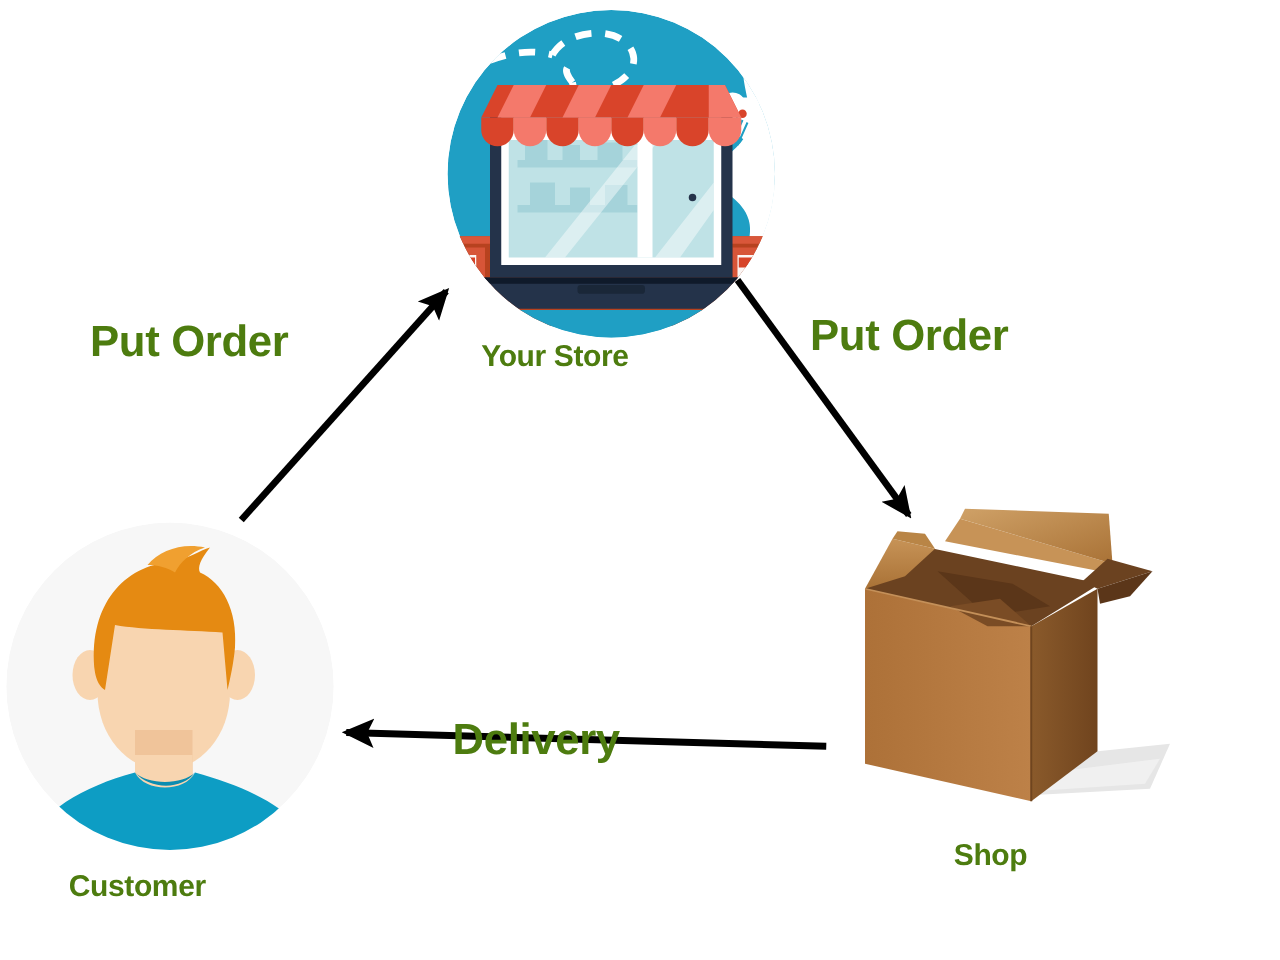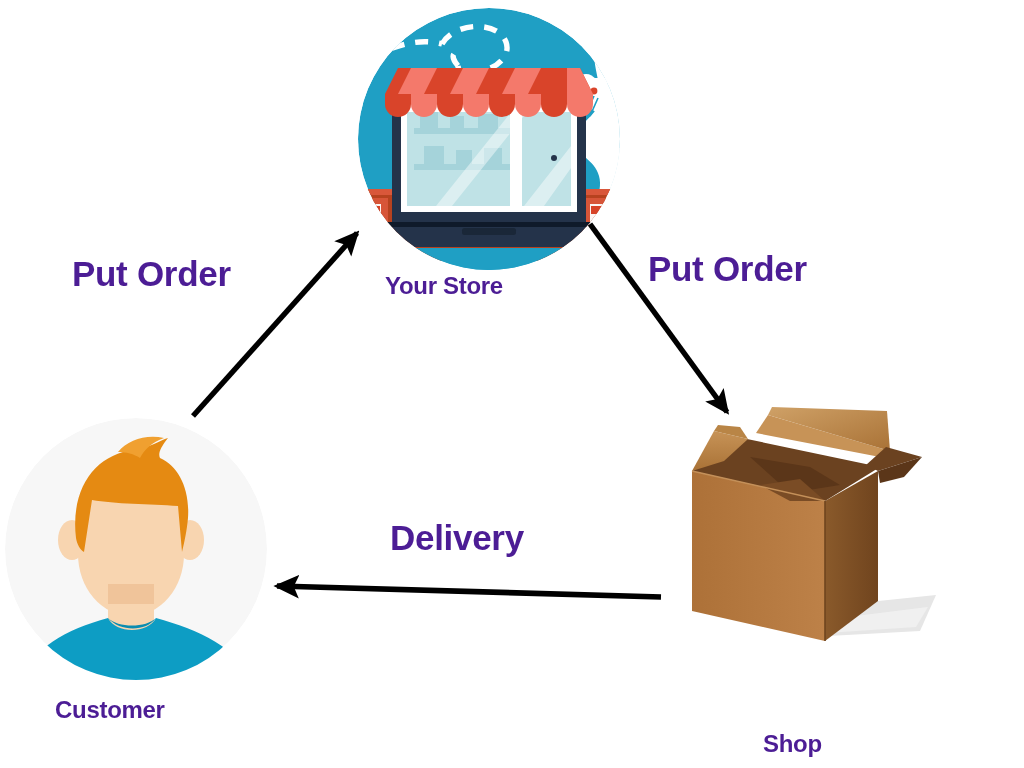--- a/index.html
+++ b/index.html
@@ -22,21 +22,21 @@
   
   .node {
     position: absolute;
   }
 
   
   .label {
     position: absolute;
     font-family: "Liberation Sans", sans-serif;
     font-weight: bold;
-    color: #4c1d95;
+    color: #4d7c0f;
     white-space: nowrap;
     letter-spacing: -0.3px;
     line-height: 1;
   }
   .label-node {
     font-size: 24px;
   }
   .label-edge {
     font-size: 35px;
   }
@@ -271,21 +271,21 @@
 
       <path d="M188,66 L232,52 L196,42 L176,60 Z" fill="#6b4220"></path>
       <path d="M188,66 L232,52 L214,72 L190,78 Z" fill="#5b3619"></path>
 
       <path d="M70,80 L100,96 L135,96 L110,74 Z" fill="#7a4c25"></path>
 
       <path d="M2,66 L135,96" stroke="#c49059" stroke-width="1.4" fill="none"></path>
       <path d="M135,96 L135,236" stroke="#6f451f" stroke-width="1.6" fill="none"></path>
     </svg>
   </div>
-  <div class="label label-node" style="left:763px; top:732px;">Shop</div>
+  <div class="label label-node" style="left:763px; top:673px;">Shop</div>
 
   <div class="label label-edge" style="left:72px; top:256px;">Put Order</div>
 
   <div class="label label-edge" style="left:648px; top:251px;">Put Order</div>
 
-  <div class="label label-edge" style="left:362px; top:520px;margin-left:28px;">Delivery</div>
+  <div class="label label-edge" style="left:362px; top:574px;">Delivery</div>
 
 </div>
 
 </body></html>

